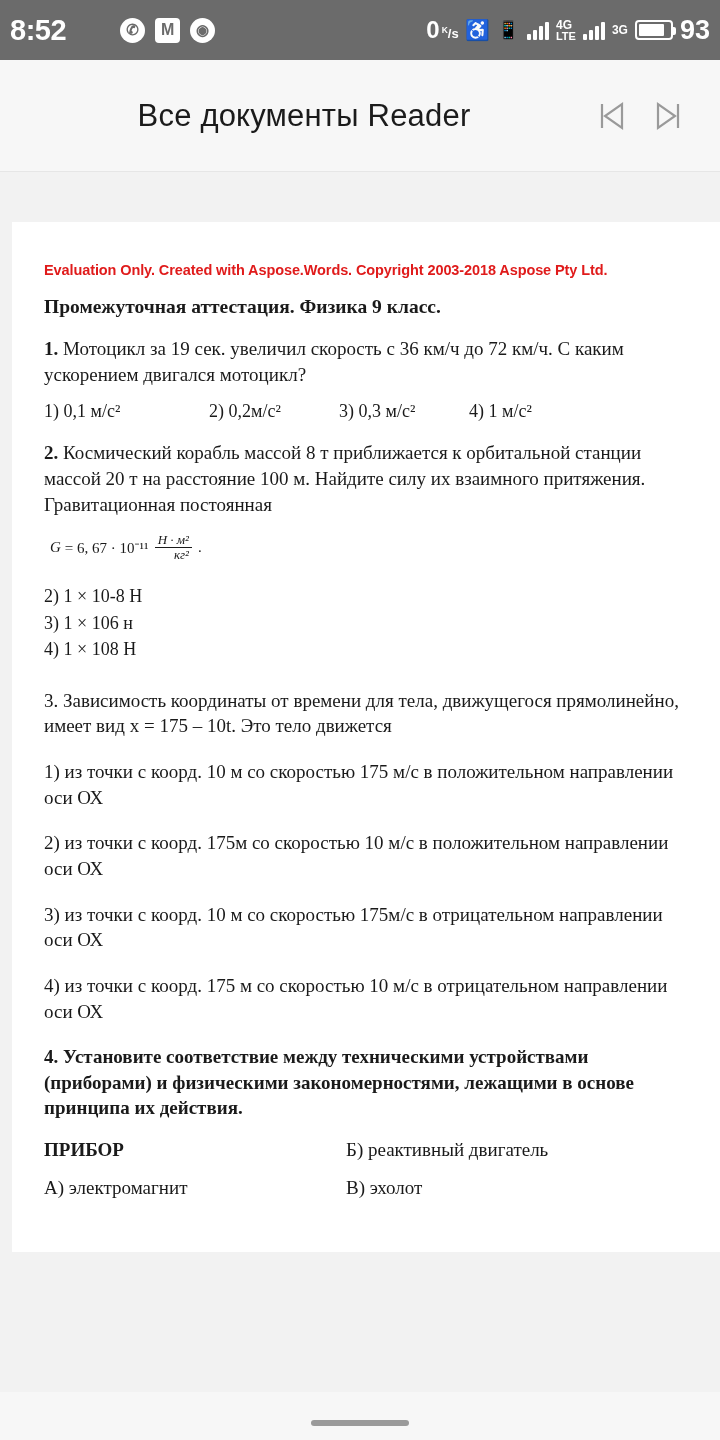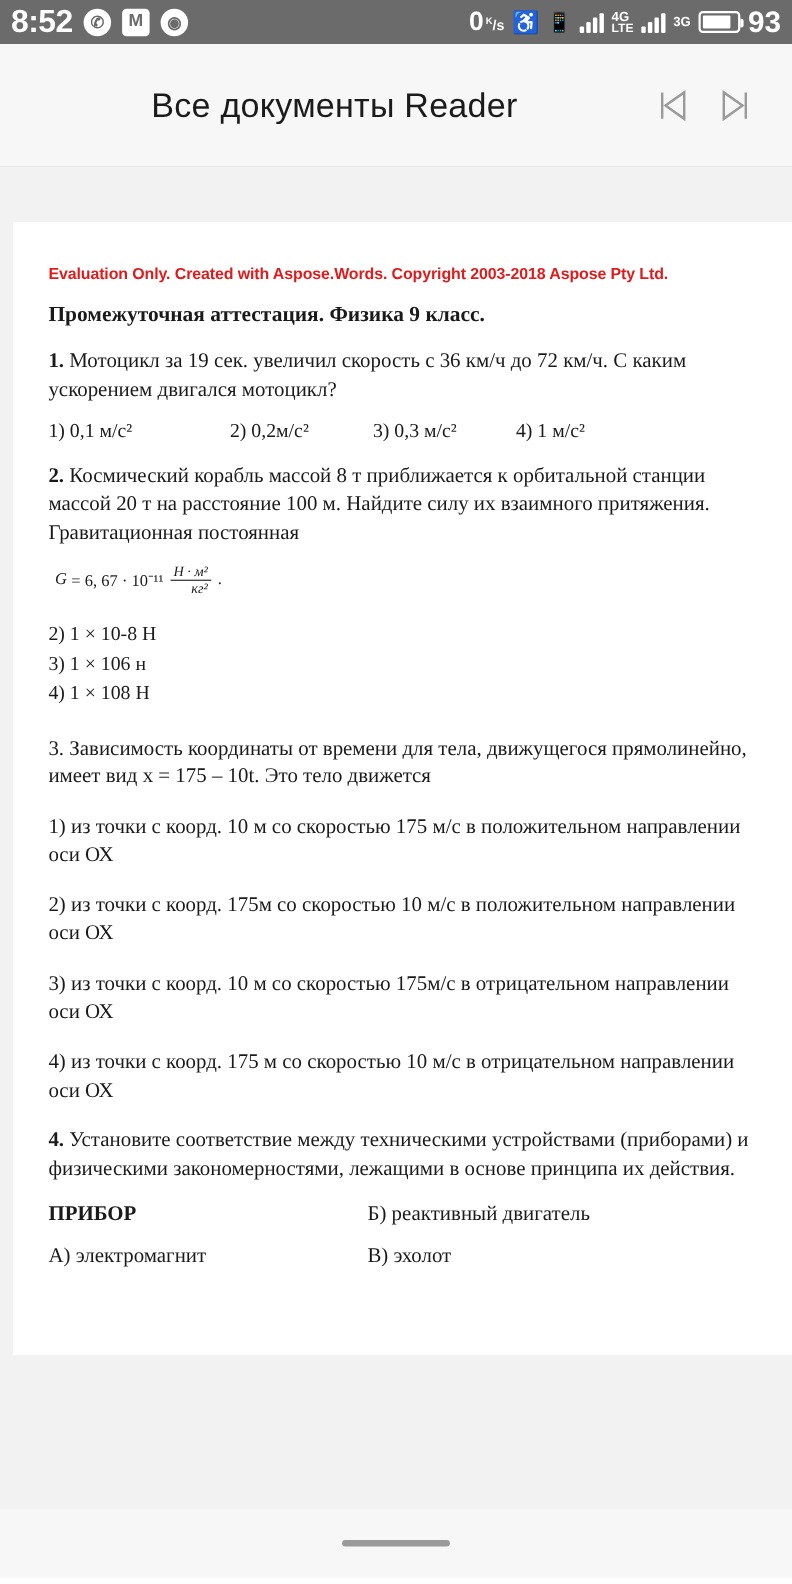--- a/index.html
+++ b/index.html
@@ -6,27 +6,28 @@
   html, body {
     width: 720px;
     height: 1440px;
     background: #ffffff;
     font-family: "Liberation Sans", sans-serif;
     overflow: hidden;
   }
 
   
   .statusbar {
-    height: 40px;
+    height: 60px;
     background: #6b6b6b;
     color: #ffffff;
     display: flex;
     align-items: center;
     padding: 0 10px;
     font-size: 15px;
+    gap: 44px;
   }
   .sb-clock {
     font-size: 29px;
     font-weight: bold;
     letter-spacing: -0.5px;
     line-height: 1;
     margin-right: 10px;
   }
   .sb-left-icons { display: flex; align-items: center; gap: 10px; }
   .sb-spacer { flex: 1; }
@@ -145,25 +146,26 @@
     line-height: 1.05;
     font-size: 13px;
     margin: 0 2px;
     font-style: italic;
   }
   .frac .num { border-bottom: 1px solid #1a1a1a; padding: 0 3px; }
   .frac .den { padding: 0 3px; }
   sup { font-size: 0.65em; vertical-align: super; }
   .ans-list { font-size: 18px; line-height: 1.45; margin-bottom: 26px; }
   .q-block { font-size: 19px; line-height: 1.35; margin-bottom: 20px; }
-  .q-block.tight { margin-bottom: 16px; }
+  .q-block.tight { margin-bottom: 16px; font-weight: bold; }
   .two-col {
     display: flex;
     font-size: 19px;
     margin-top: 18px;
+    gap: 12px;
   }
   .two-col > div:first-child { width: 290px; }
   .col-head { font-weight: bold; }
   .row-gap { margin-top: 16px; }
 
   
   .home-indicator {
     position: absolute;
     left: 0; right: 0; bottom: 0;
     height: 62px;

